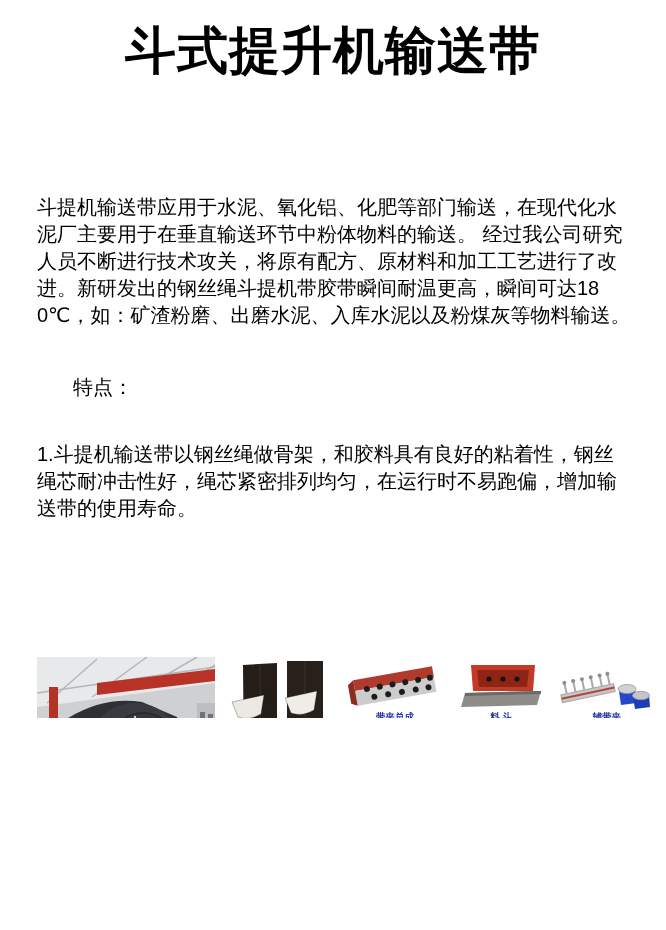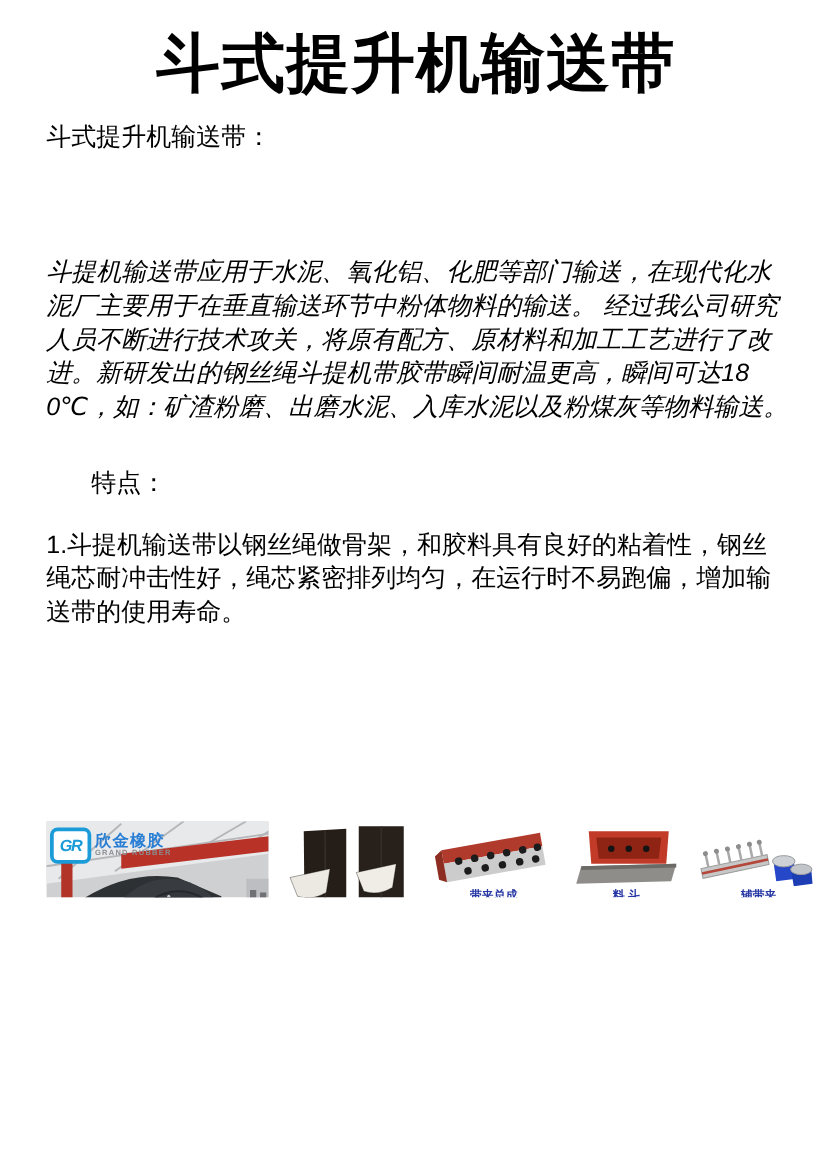--- a/index.html
+++ b/index.html
@@ -4,23 +4,23 @@
 <style>
   html,body{margin:0;padding:0;background:#ffffff;}
   .page{position:relative;width:666px;height:718px;background:#ffffff;overflow:hidden;
         font-family:"Liberation Sans","DejaVu Sans",sans-serif;color:#000;}
   .page-title{position:absolute;top:22px;left:0;width:666px;margin:0;text-align:center;
         font-size:51px;line-height:58px;font-weight:700;letter-spacing:1px;}
   .t{position:absolute;left:37px;width:596px;margin:0;font-size:20px;line-height:27px;color:#000;
      text-align:left;word-break:break-all;}
   .t-subtitle{top:97px;}
   .t-app-heading{top:144px;}
-  .t-app-text{top:205px;font-style:italic;}
+  .t-app-text{top:194px;}
   .t-feat-heading{top:374px;margin-left:36px;}
-  .t-feat-1{top:423px;}
+  .t-feat-1{top:441px;}
   .t-feat-2{top:524px;}
 
   .gallery{position:absolute;left:0;top:0;width:666px;height:930px;pointer-events:none;}
   .gallery *{pointer-events:auto;}
   .photo-left{position:absolute;left:37px;top:657px;width:178px;height:210px;overflow:hidden;}
   .photo-mid{position:absolute;left:227px;top:655px;width:104px;height:211px;overflow:hidden;background:#fff;}
 
   .logo{position:absolute;left:3px;top:5px;display:flex;align-items:center;gap:3px;}
   .logo-mark{width:27px;height:23px;border:3px solid #1b9cd8;border-radius:6px;background:#ffffff;
       color:#1b9cd8;font-weight:700;font-size:13px;line-height:23px;text-align:center;
@@ -35,21 +35,20 @@
   .cell figcaption{margin-top:2px;font-size:9.5px;line-height:12px;font-weight:700;color:#2636a4;
         white-space:nowrap;}
 </style>
 </head>
 <body>
 
 <div class="page">
 
   <h1 class="page-title">斗式提升机输送带</h1>
 
-  <p class="t t-subtitle">斗式提升机输送带：</p>
   <p class="t t-app-text">斗提机输送带应用于水泥、氧化铝、化肥等部门输送，在现代化水泥厂主要用于在垂直输送环节中粉体物料的输送。 经过我公司研究人员不断进行技术攻关，将原有配方、原材料和加工工艺进行了改进。新研发出的钢丝绳斗提机带胶带瞬间耐温更高，瞬间可达180℃，如：矿渣粉磨、出磨水泥、入库水泥以及粉煤灰等物料输送。</p>
   <p class="t t-feat-heading">特点：</p>
   <p class="t t-feat-1">1.斗提机输送带以钢丝绳做骨架，和胶料具有良好的粘着性，钢丝绳芯耐冲击性好，绳芯紧密排列均匀，在运行时不易跑偏，增加输送带的使用寿命。</p>
 
   <div class="gallery">
 
     <div class="photo-left">
       <svg width="178" height="210" viewBox="0 0 178 210">
         <rect width="178" height="210" fill="#cfd0d2"></rect>
         <polygon points="0,0 178,0 178,26 0,50" fill="#e8e9eb"></polygon>
@@ -90,27 +89,20 @@
             <circle cx="78" cy="62" r="1.2"></circle>
           <circle cx="98" cy="60" r="1.2"></circle>
             <circle cx="118" cy="63" r="1.2"></circle>
             <circle cx="134" cy="72" r="1.2"></circle>
           <circle cx="26" cy="118" r="1.2"></circle>
             <circle cx="30" cy="138" r="1.2"></circle>
             <circle cx="38" cy="158" r="1.2"></circle>
           <circle cx="52" cy="170" r="1.2"></circle>
         </g>
       </svg>
-      <div class="logo">
-        <div class="logo-mark">GR</div>
-        <div>
-          <div class="logo-cn">欣金橡胶</div>
-          <div class="logo-en">GRAND RUBBER</div>
-        </div>
-      </div>
     </div>
 
     <div class="photo-mid">
       <svg width="104" height="211" viewBox="0 0 104 211">
         <defs>
           <path id="bkt" d="M1,9 L33,2 L30,21 Q18,28 7,24 Z"></path>
         </defs>
         <rect width="104" height="211" fill="#ffffff"></rect>
         <polygon points="16,10 50,8 50,204 18,206" fill="#241d18"></polygon>
         <polygon points="60,6 96,6 96,206 60,204" fill="#28201a"></polygon>

